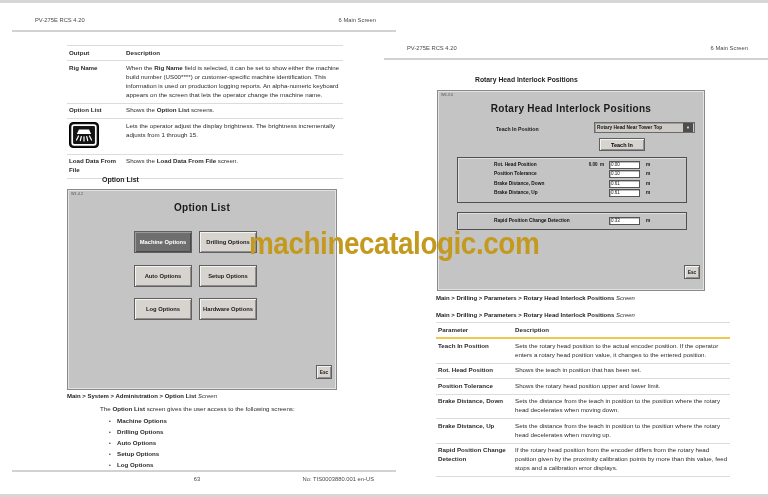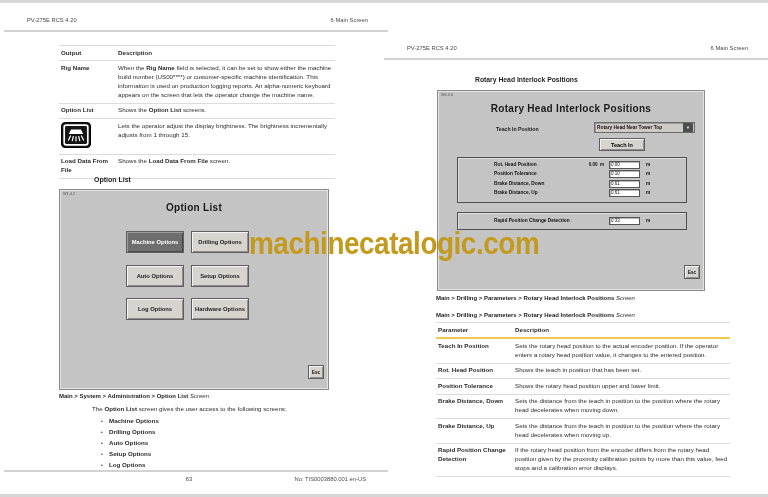--- a/index.html
+++ b/index.html
@@ -1,20 +1,20 @@
 <!DOCTYPE html>
 <html><head>
 <meta charset="utf-8">
 <style>
   * { margin:0; padding:0; box-sizing:border-box; }
   html,body { width:768px; height:497px; background:#fff; font-family:"Liberation Sans", sans-serif; color:#2b2b2b; overflow:hidden; }
   #canvas { position:relative; width:768px; height:497px; background:#fff; }
   .edge-strip { position:absolute; left:0; width:768px; height:3px; background:#d6d6d6; }
   .page { position:absolute; top:0; width:384px; height:497px; }
-  #page-left { left:4px;padding-left:21px; } #page-right { left:384px;margin-top:28px; }
+  #page-left { left:12px;padding-left:21px; } #page-right { left:384px;margin-top:28px; }
 
   .hdr-left { position:absolute; top:17px; left:23px; font-size:5.8px; color:#4a4a4a; }
   .hdr-right { position:absolute; top:17px; right:20px; font-size:5.8px; color:#4a4a4a; }
   .hdr-rule { position:absolute; top:30px; left:0; right:0; height:2px; background:#d2d2d2; }
   .ftr-rule { position:absolute; top:470px; left:0; right:0; height:2px; background:#d2d2d2; }
   .page-num { position:absolute; top:476px; left:0; width:200px; text-align:center; font-size:5.8px; color:#4a4a4a; }
   .doc-no { position:absolute; top:476px; right:22px; font-size:5.8px; color:#4a4a4a; }
 
   
   .dtable { position:absolute; font-size:6.2px; line-height:1.45; }

